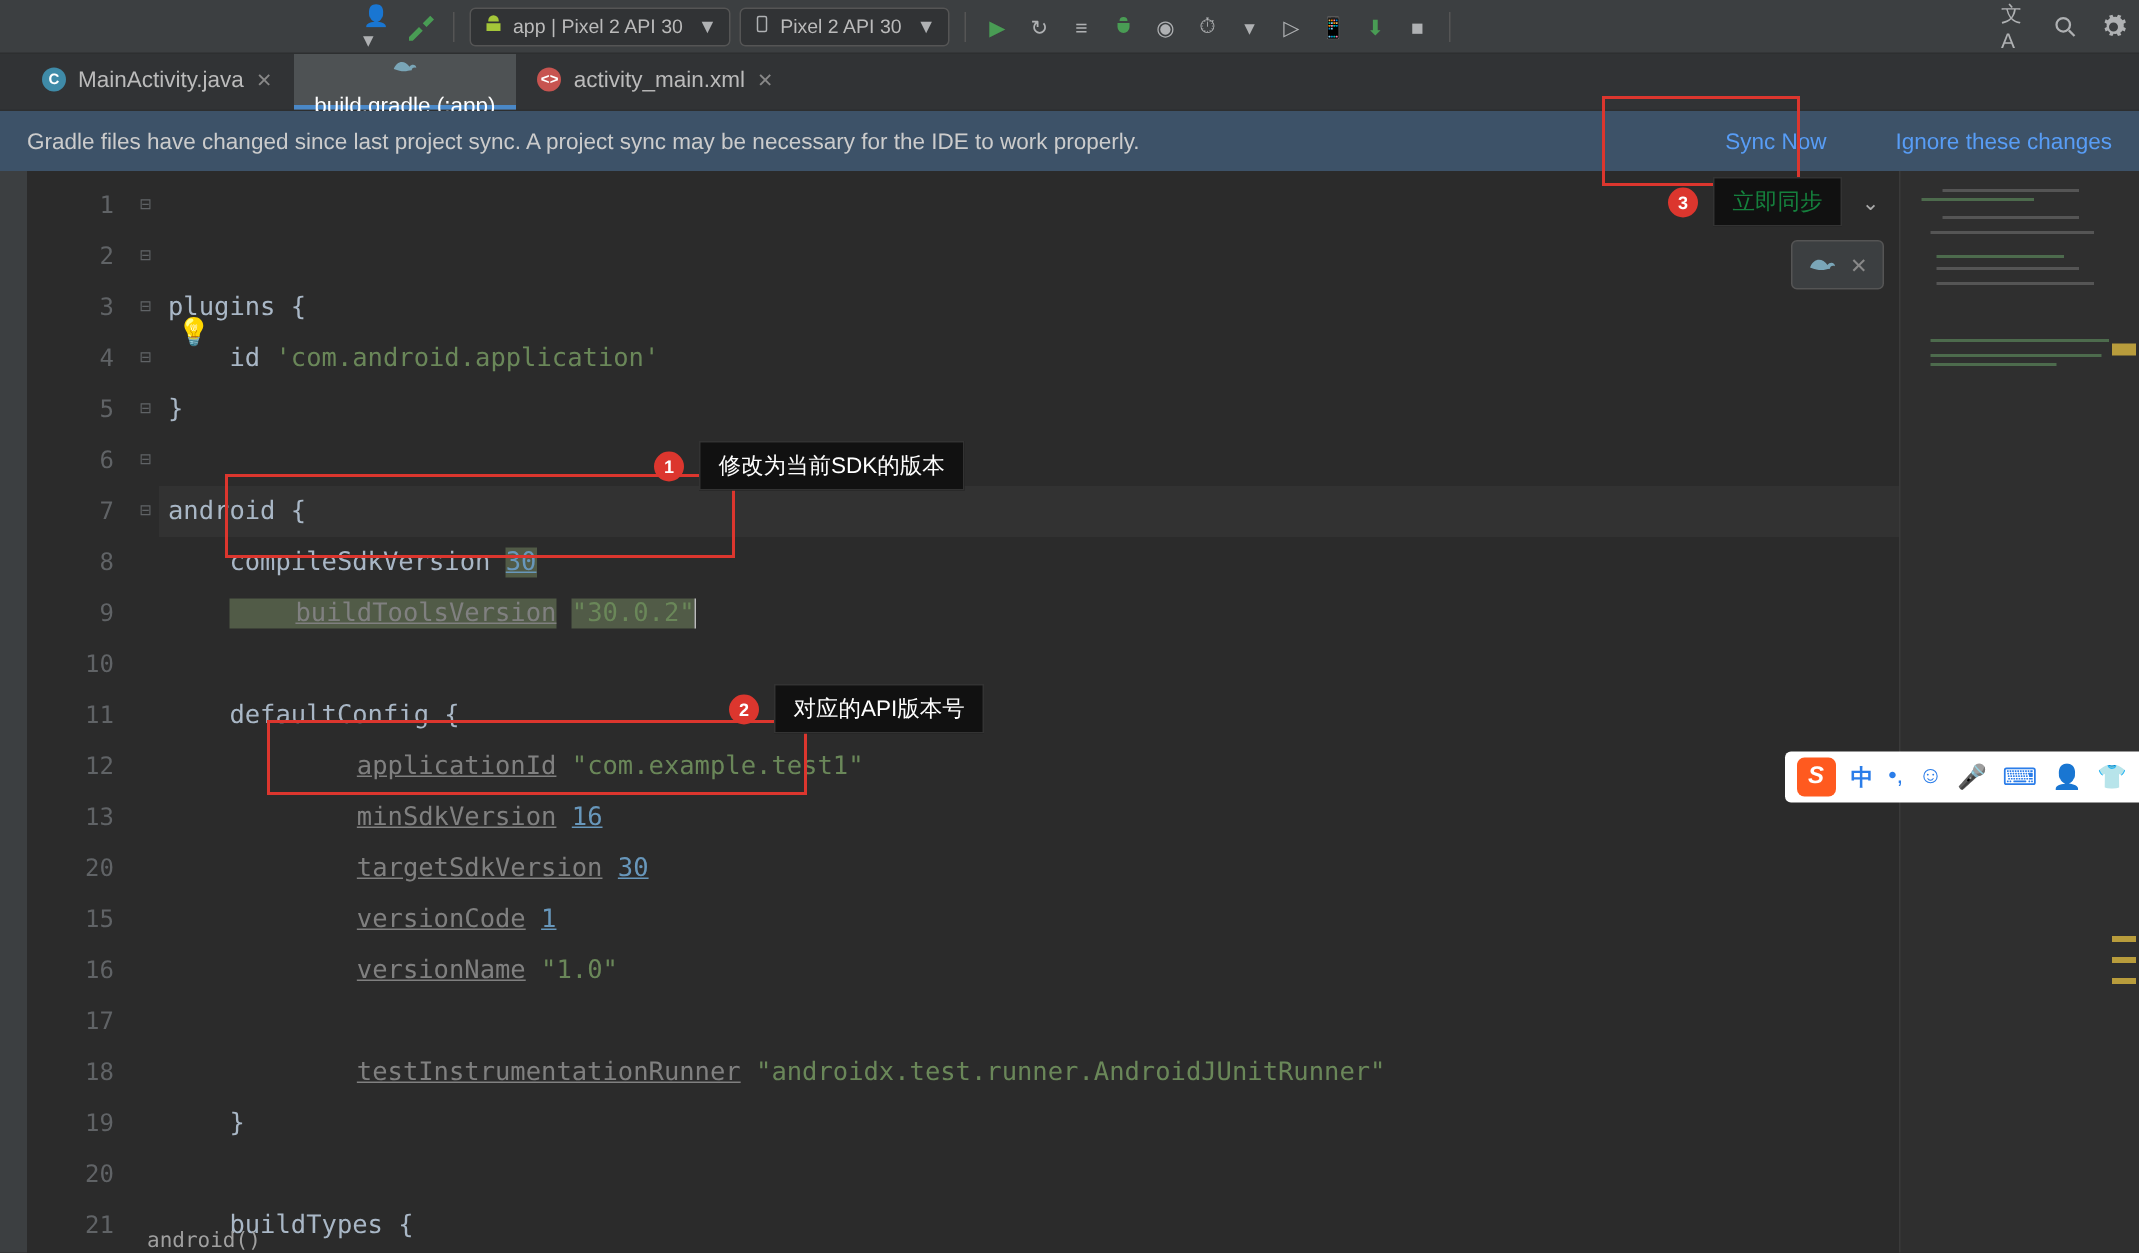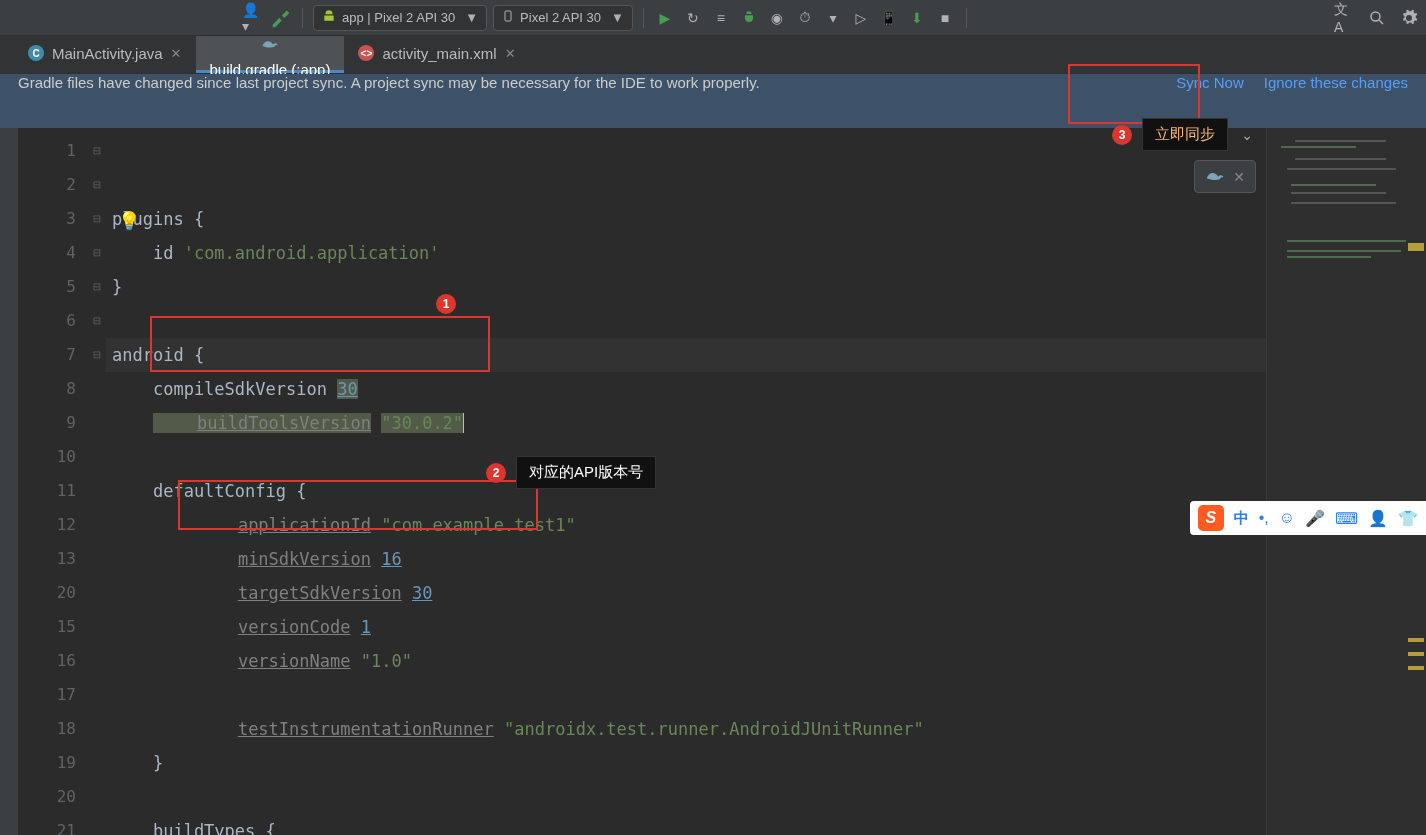--- a/index.html
+++ b/index.html
@@ -72,26 +72,26 @@
     flex-direction:column;
   }
   .tab .close{color:#888;font-size:13px;}
   .tab .file-icon{width:16px;height:16px;border-radius:50%;display:flex;align-items:center;justify-content:center;font-size:10px;font-weight:bold;}
   .ic-c{background:#3f8ba8;color:#fff;}
   .ic-gradle{color:#7aa6b8;}
   .ic-xml{background:#c75450;color:#fff;border-radius:3px;}
 
   
   .notif{
-    height:54px;background:var(--notif-bg);
-    display:flex;align-items:flex-start;
+    height:40px;background:var(--notif-bg);
+    display:flex;align-items:center;
     padding:0 18px;color:#ccc;font-size:15px;
     position:relative;
   }
-  .notif .links{margin-left:auto;display:flex;gap:20px;}
+  .notif .links{margin-left:auto;display:flex;gap:46px;}
   .notif .links span{color:var(--link);cursor:pointer;}
 
   
   .editor-wrap{
     position:relative;
     display:flex;
     height:calc(835px - 36px - 38px - 38px);
   }
   .left-sliver{width:18px;background:var(--bg-dark);}
   .gutter{
@@ -155,21 +155,21 @@
     display:flex;align-items:center;gap:8px;
     background:#3c3f41;border:1px solid #555;border-radius:4px;
     padding:6px 10px;z-index:10;
   }
   .sync-popup .gear{color:#7aa6b8;}
   .sync-popup .x{color:#888;cursor:pointer;}
   .sync-tooltip{
     position:absolute;right:168px;top:118px;
     display:flex;align-items:center;gap:8px;z-index:25;
   }
-  .sync-tooltip .label{background:#111;color:#fdba74;padding:6px 12px;font-size:15px;}
+  .sync-tooltip .label{background:#111;color:#15803d;padding:6px 12px;font-size:15px;}
   .sync-tooltip .caret{width:22px;height:22px;display:flex;align-items:center;justify-content:center;color:#aaa;cursor:pointer;}
 
   
   .ime{
     position:absolute;bottom:300px;right:0;
     display:flex;align-items:center;gap:10px;
     background:#fff;padding:4px 8px;border-radius:4px 0 0 4px;
     z-index:40;
   }
   .ime .s-logo{
@@ -373,20 +373,21 @@
 </div>
 
 <div class="bulb">💡</div>
 
 <div class="redbox" style="left:150px;top:316px;width:340px;height:56px;"></div>
 <div class="redbox" style="left:178px;top:480px;width:360px;height:50px;"></div>
 <div class="redbox" style="left:1068px;top:64px;width:132px;height:60px;"></div>
 
 <div class="callout" style="left:436px;top:294px;">
   <div class="num-badge">1</div>
+  <div class="label">修改为当前SDK的版本</div>
 </div>
 <div class="callout" style="left:486px;top:456px;">
   <div class="num-badge">2</div>
   <div class="label">对应的API版本号</div>
 </div>
 
 <div class="sync-tooltip">
   <div class="callout" style="position:static;">
     <div class="num-badge">3</div>
     <div class="label">立即同步</div>

